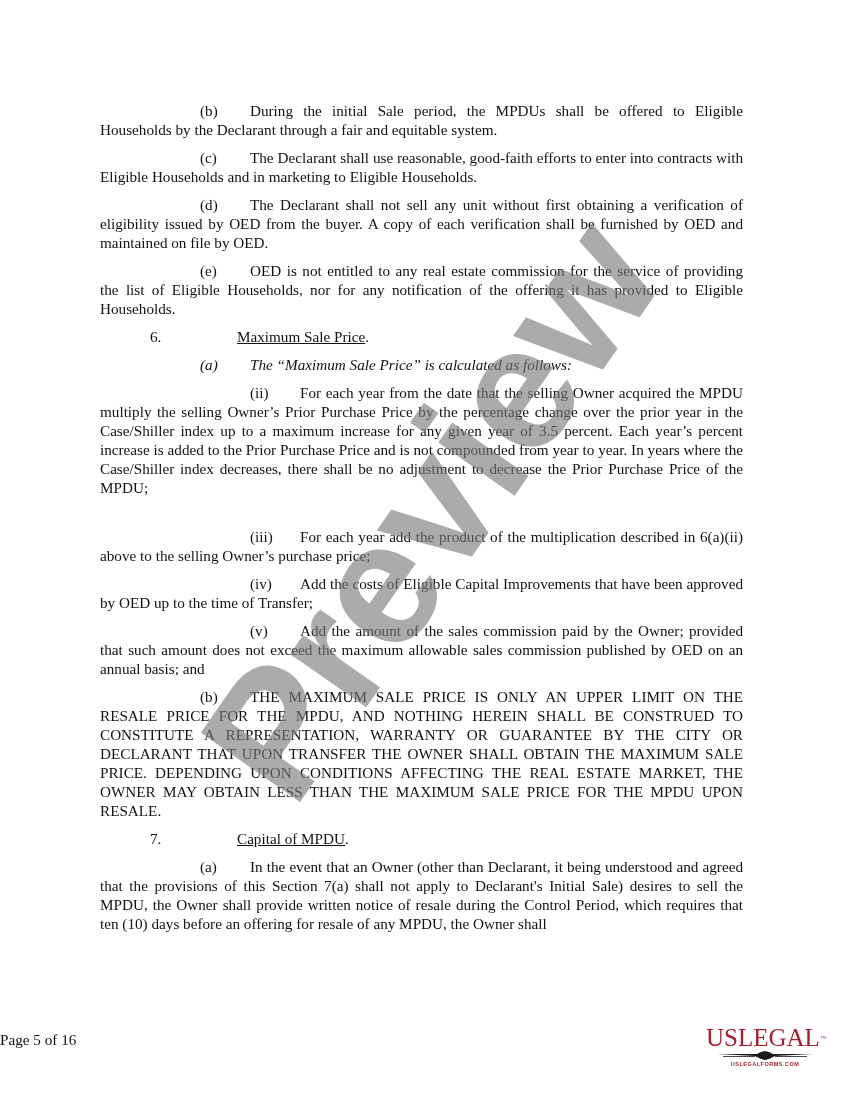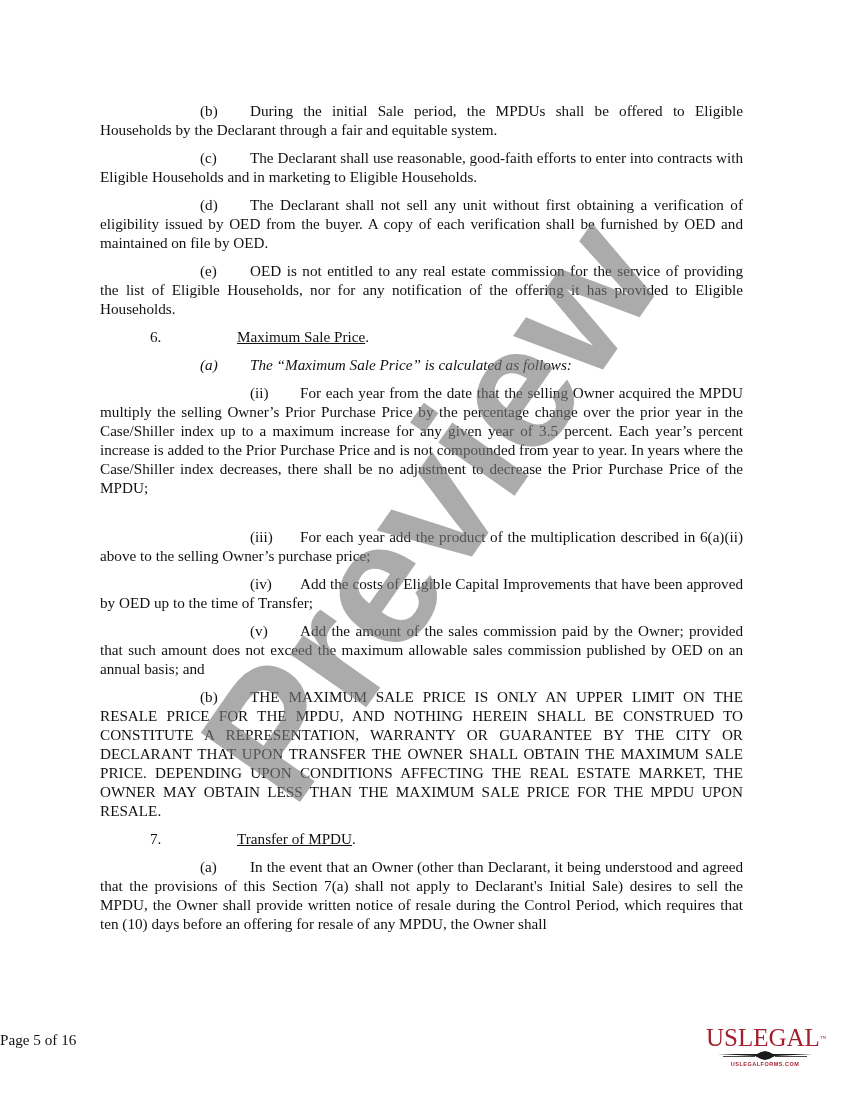--- a/index.html
+++ b/index.html
@@ -74,21 +74,21 @@
     <p class="para first-indent-2">
       <span class="lbl">(v)</span><span>Add the amount of the sales commission paid by the Owner; provided that such amount does not exceed the maximum allowable sales commission published by OED on an annual basis; and</span>
     </p>
 
 
     <p class="para first-indent-1">
       <span class="lbl">(b)</span><span>THE MAXIMUM SALE PRICE IS ONLY AN UPPER LIMIT ON THE RESALE PRICE FOR THE MPDU, AND NOTHING HEREIN SHALL BE CONSTRUED TO CONSTITUTE A REPRESENTATION, WARRANTY OR GUARANTEE BY THE CITY OR DECLARANT THAT UPON TRANSFER THE OWNER SHALL OBTAIN THE MAXIMUM SALE PRICE.  DEPENDING UPON CONDITIONS AFFECTING THE REAL ESTATE MARKET, THE OWNER MAY OBTAIN LESS THAN THE MAXIMUM SALE PRICE FOR THE MPDU UPON RESALE.</span>
     </p>
 
     <p class="para sec">
-      <span class="lbl">7.</span><span class="title">Transfer of MPDU</span><span>.</span>
+      <span class="lbl">7.</span><span class="title">Capital of MPDU</span><span>.</span>
     </p>
 
     <p class="para first-indent-1">
       <span class="lbl">(a)</span><span>In the event that an Owner (other than Declarant, it being understood and agreed that the provisions of this Section 7(a) shall not apply to Declarant's Initial Sale)  desires to sell the MPDU, the Owner shall provide written notice of resale during the Control Period, which requires that ten (10) days before an offering for resale of any MPDU, the Owner shall</span>
     </p>
 
   </div>
 
   <div class="watermark">Preview</div>
 

